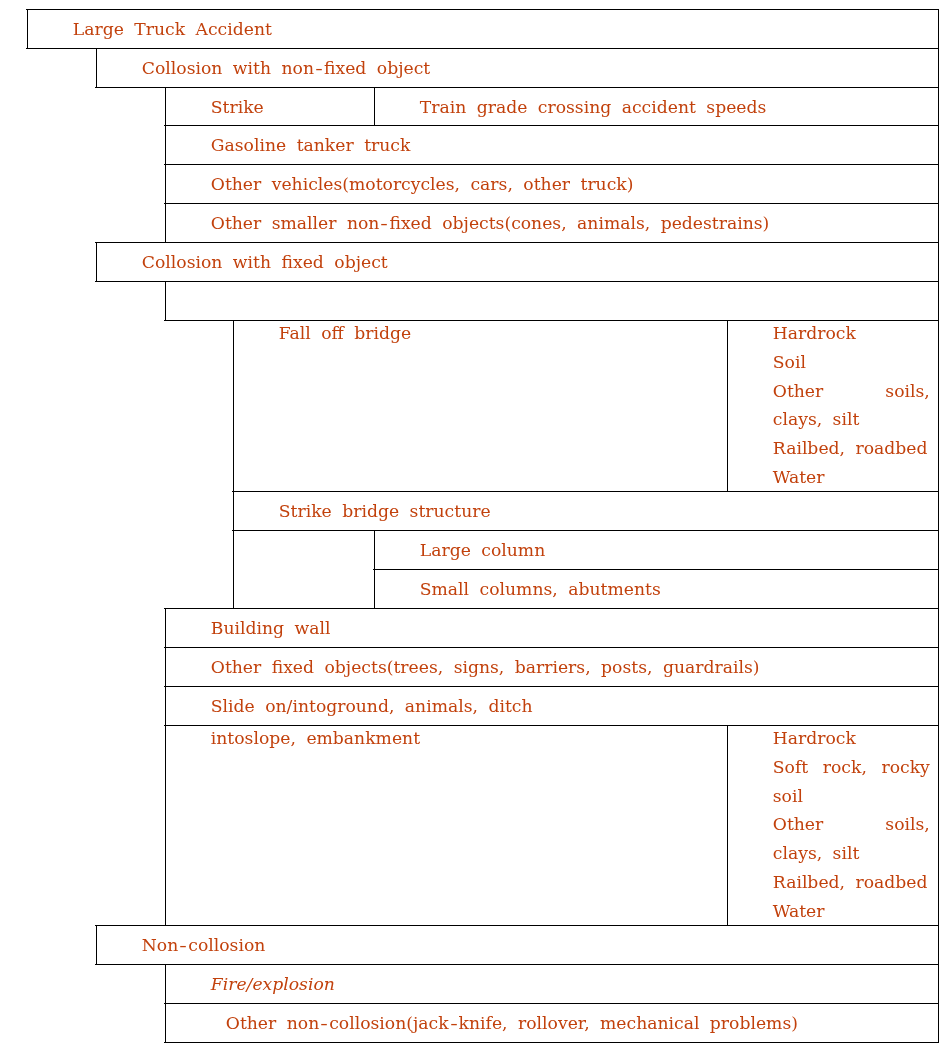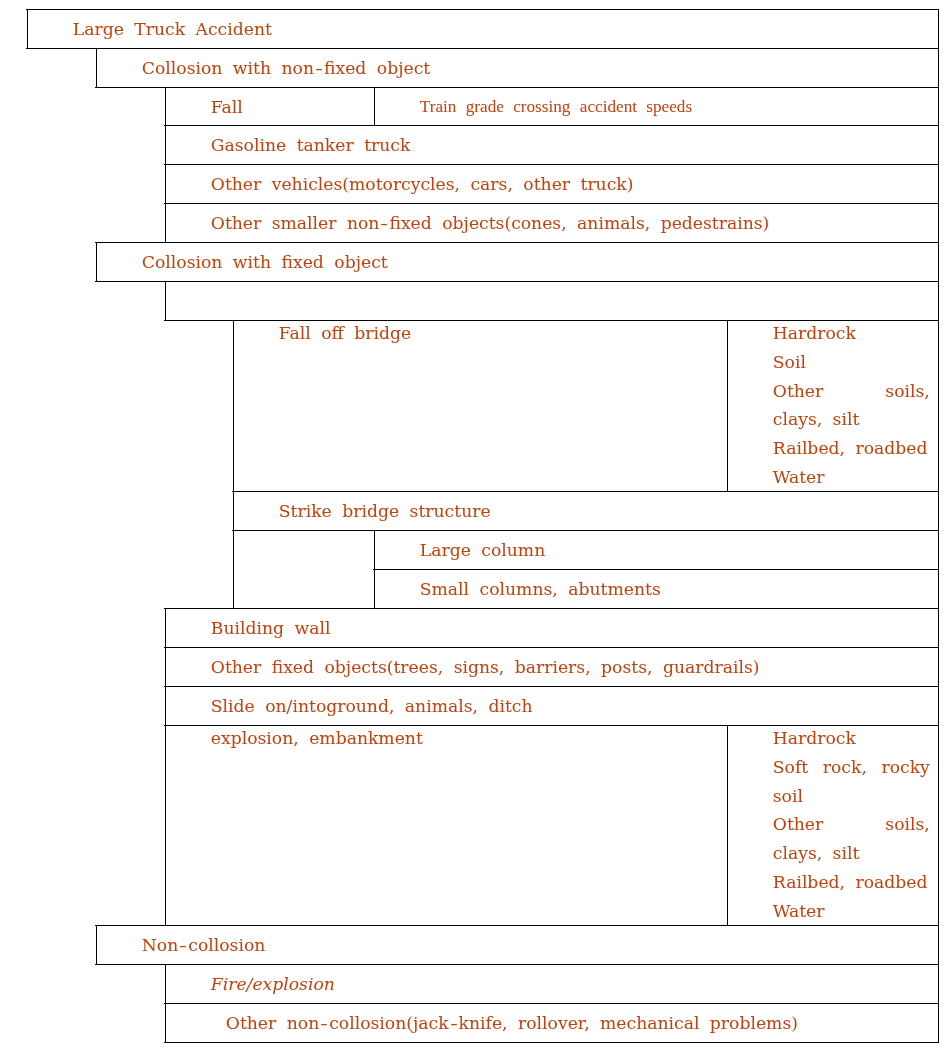--- a/index.html
+++ b/index.html
@@ -54,23 +54,23 @@
     <div class="rule" style="background: rgb(0, 0, 0); left: 727px; top: 320px; width: 1px; height: 172px;"></div>
     <div class="rule" style="background: rgb(0, 0, 0); left: 727px; top: 725px; width: 1px; height: 201px;"></div>
     <div class="rule" style="background: rgb(0, 0, 0); left: 938px; top: 9px; width: 1px; height: 1034px;"></div>
     <div class="cell middle" style="left: 27px; top: 9px; width: 911px; height: 39px;">
       <div class="label">Large Truck Accident</div>
     </div>
     <div class="cell middle" style="left: 96px; top: 48px; width: 842px; height: 39px;">
       <div class="label">Collosion with non<span class="hy">-</span>fixed object</div>
     </div>
     <div class="cell middle" style="left: 165px; top: 87px; width: 209px; height: 38px;">
-      <div class="label">Fall</div>
+      <div class="label">Strike</div>
     </div>
-    <div class="cell middle" style="left: 374px; top: 87px; width: 564px; height: 38px; font-family: Liberation Serif, serif;">
+    <div class="cell middle" style="left: 374px; top: 87px; width: 564px; height: 38px;">
       <div class="label">Train grade crossing accident speeds</div>
     </div>
     <div class="cell middle" style="left: 165px; top: 164px; width: 773px; height: 39px;">
       <div class="label">Other vehicles(motorcycles, cars, other truck)</div>
     </div>
     <div class="cell middle" style="left: 165px; top: 125px; width: 773px; height: 39px;">
       <div class="label">Gasoline tanker truck</div>
     </div>
     <div class="cell middle" style="left: 165px; top: 203px; width: 773px; height: 39px;">
       <div class="label">Other smaller non<span class="hy">-</span>fixed objects(cones, animals, pedestrains)</div>
@@ -103,21 +103,21 @@
     <div class="cell middle" style="left: 165px; top: 608px; width: 773px; height: 39px;">
       <div class="label">Building wall</div>
     </div>
     <div class="cell middle" style="left: 165px; top: 647px; width: 773px; height: 39px;">
       <div class="label">Other fixed objects(trees, signs, barriers, posts, guardrails)</div>
     </div>
     <div class="cell middle" style="left: 165px; top: 686px; width: 773px; height: 39px;">
       <div class="label">Slide on/intoground, animals, ditch</div>
     </div>
     <div class="cell top" style="left: 165px; top: 725px; width: 562px; height: 200px;">
-      <div class="label">explosion, embankment</div>
+      <div class="label">intoslope, embankment</div>
     </div>
     <div class="cell top" style="left: 727px; top: 725px; width: 211px; height: 200px;">
       <div class="label">Hardrock</div>
       <div class="label">Soft rock, rocky soil</div>
       <div class="label">Other soils, clays, silt</div>
       <div class="label">Railbed, roadbed</div>
       <div class="label">Water</div>
     </div>
     <div class="cell middle" style="left: 96px; top: 925px; width: 842px; height: 39px;">
       <div class="label">Non<span class="hy">-</span>collosion</div>

